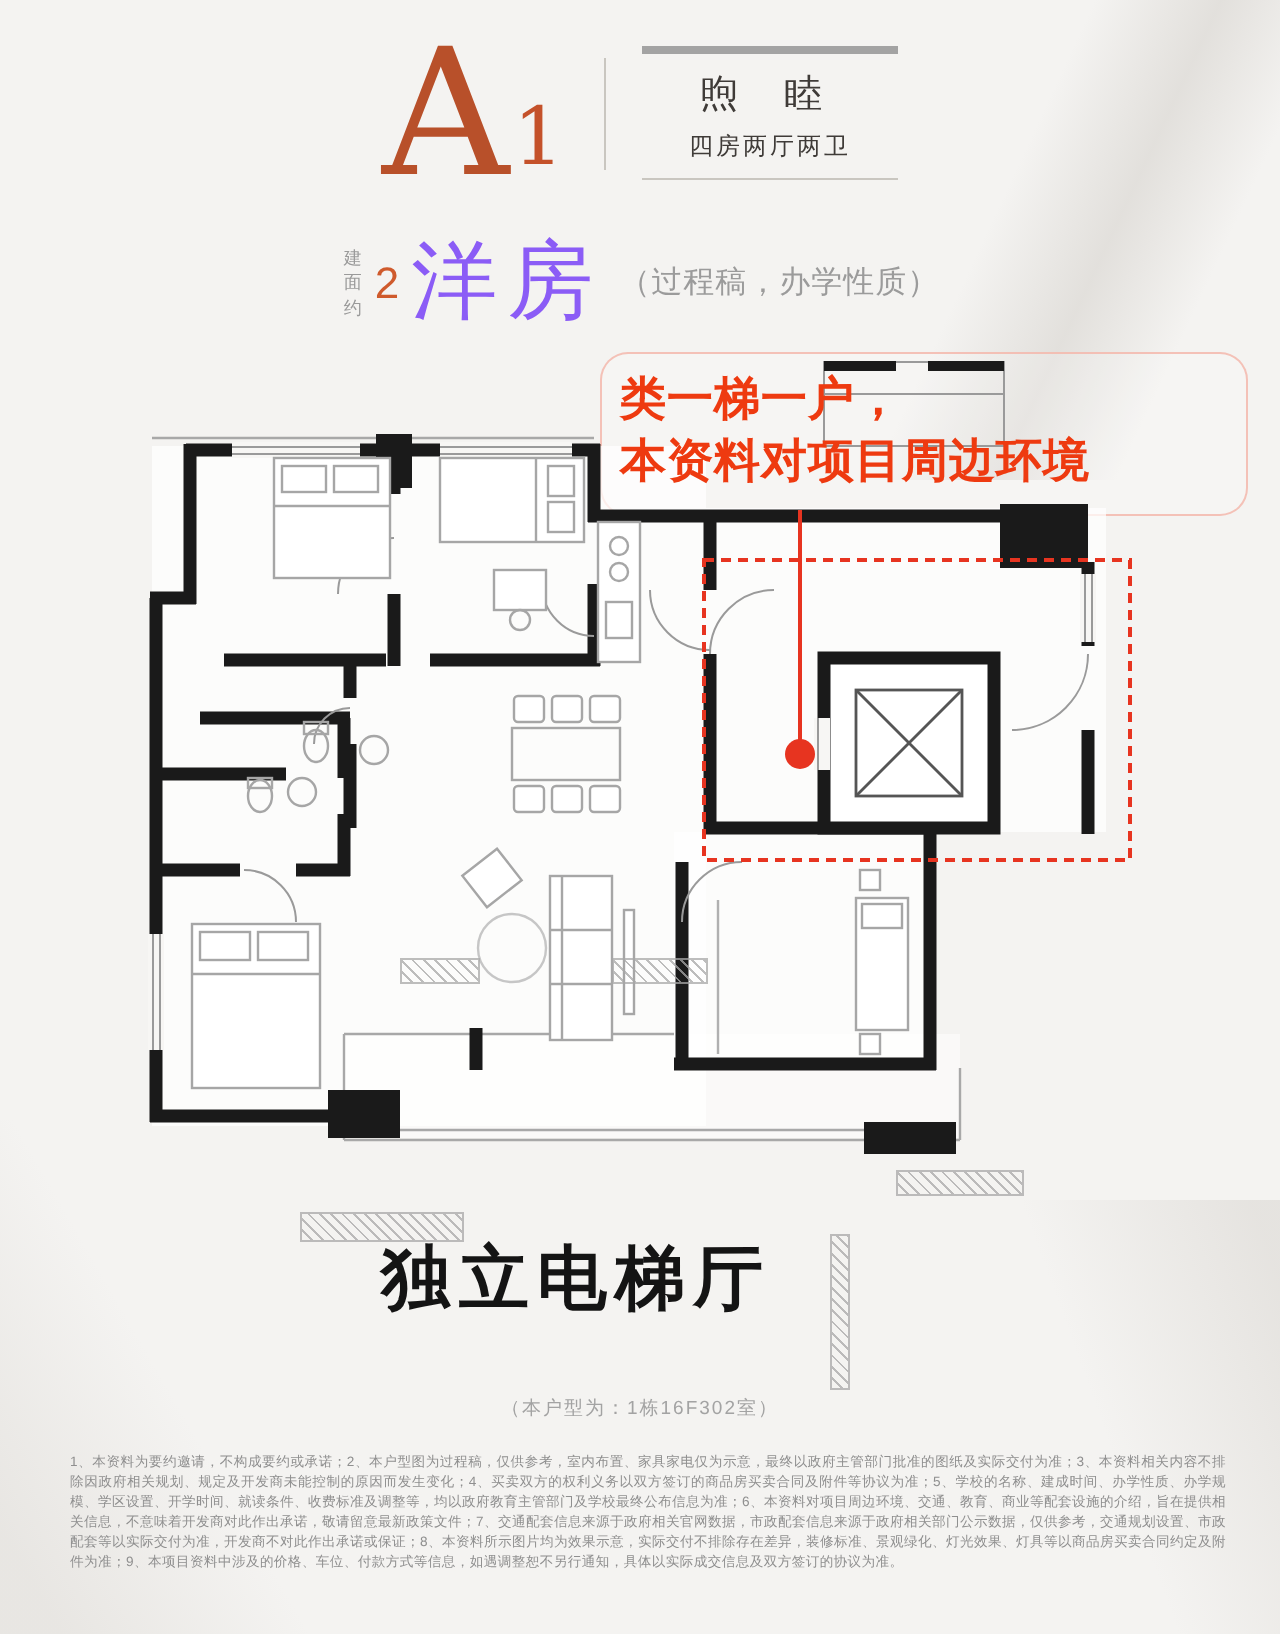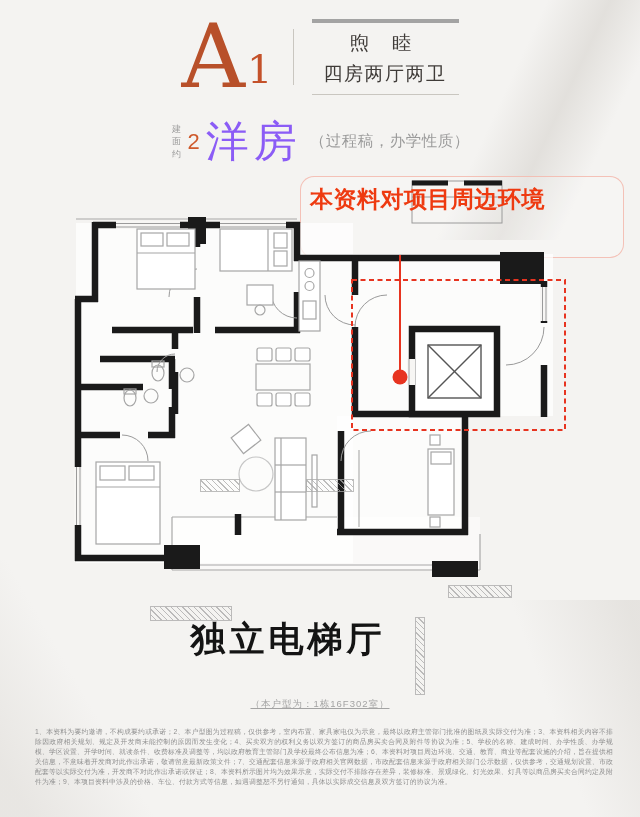--- a/index.html
+++ b/index.html
@@ -18,21 +18,21 @@
   .tex3{left:430px;top:600px;width:210px;height:217px;
     background:linear-gradient(250deg,rgba(208,204,198,.4) 5%,rgba(255,255,255,0) 45%);}
 
   
   .header{position:absolute;left:0;top:18px;width:640px;display:flex;justify-content:center;align-items:center;}
   .plan-letter{font-family:"DejaVu Serif","Liberation Serif",serif;font-size:88px;line-height:.88;color:#b8502a;font-weight:400;}
   .plan-index{font-family:"DejaVu Serif","Liberation Serif",serif;font-size:40px;color:#c4512a;align-self:flex-end;margin:0 0 6px 2px;line-height:1;}
   .hdr-divider{width:1px;height:56px;background:#c9c6c0;margin:0 18px 0 20px;}
   .hdr-name-block{border-top:4px solid #a3a3a3;border-bottom:1px solid #c9c6c0;padding:7px 12px;text-align:center;min-width:104px;}
   .hdr-name{font-size:19px;color:#3f3b38;letter-spacing:9px;margin-bottom:5px;white-space:nowrap;}
-  .hdr-layout{font-size:19px;color:#3f3b38;letter-spacing:1.5px;white-space:nowrap;}
+  .hdr-layout{font-size:12px;color:#3f3b38;letter-spacing:1.5px;white-space:nowrap;}
 
   
   .area-row{position:absolute;left:0;top:108px;width:640px;display:flex;justify-content:center;align-items:center;margin-top:12px;}
   .area-prefix{width:12px;font-size:9px;line-height:1.35;color:#9a9a9a;word-break:break-all;text-align:center;margin-right:5px;}
   .area-value{font-size:50px;color:#cf5a2c;letter-spacing:1px;line-height:1;}
   .area-sup{font-size:22px;color:#cf5a2c;vertical-align:18px;line-height:1;}
   .area-type{font-size:43px;color:#8b5cf6;letter-spacing:5px;margin-left:6px;line-height:1;}
   .area-note{font-size:15.5px;color:#9b9b9b;margin-left:8px;letter-spacing:.5px;}
 
   
@@ -49,21 +49,21 @@
   .hatch1{left:140px;top:312px;width:38px;height:11px;}
   .hatch2{left:246px;top:312px;width:46px;height:11px;}
   .hatch3{left:90px;top:439px;width:80px;height:13px;}
   .hatch4{left:388px;top:418px;width:62px;height:11px;}
   .hatch5{left:355px;top:450px;width:8px;height:76px;}
 
   
   .caption{position:absolute;left:0;top:616px;width:576px;text-align:center;
     font-size:35px;font-weight:800;color:#141414;letter-spacing:4px;}
   .unit-note{position:absolute;left:0;top:698px;width:640px;text-align:center;
-    font-size:9.5px;color:#a3a3a3;letter-spacing:1px;text-decoration:underline;}
+    font-size:9.5px;color:#a3a3a3;letter-spacing:1px;}
   .disclaimer{position:absolute;left:35px;top:727px;width:578px;
     font-size:6.8px;color:#8f8f8f;line-height:1.48;text-align:justify;letter-spacing:.2px;}
 </style>
 </head>
 <body>
 
 <div class="tex tex1"></div>
 <div class="tex tex2"></div>
 <div class="tex tex3"></div>
 
@@ -79,20 +79,21 @@
 
 <div class="area-row">
   <span class="area-prefix">建面约</span>
   <span class="area-sup">2</span>
   <span class="area-type">洋房</span>
   <span class="area-note">（过程稿，办学性质）</span>
 </div>
 
 <div class="callout-box"></div>
 <div class="callout-text">
+  <div>类一梯一户，</div>
   <div>本资料对项目周边环境</div>
 </div>
 
 <div class="plan-wrap">
 <svg width="510" height="445" viewBox="0 0 510 445">
 
   <g>
     <rect x="16" y="56" width="277" height="340" fill="#ffffff" opacity="0.72"></rect>
     <rect x="293" y="87" width="200" height="162" fill="#ffffff" opacity="0.72"></rect>
     <rect x="277" y="249" width="130" height="118" fill="#ffffff" opacity="0.72"></rect>

